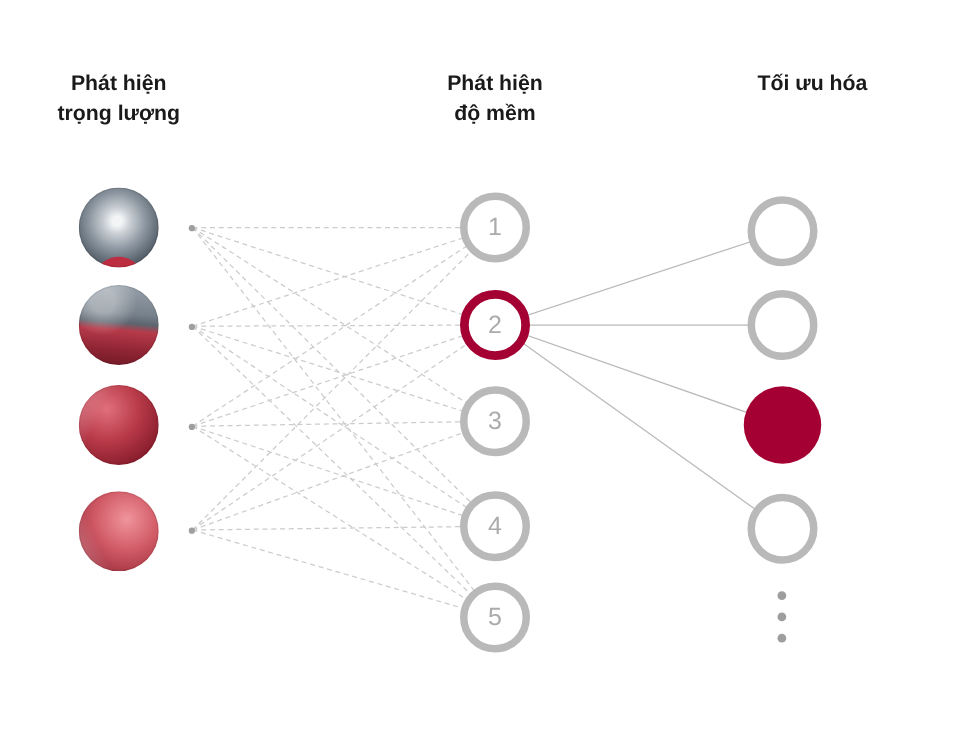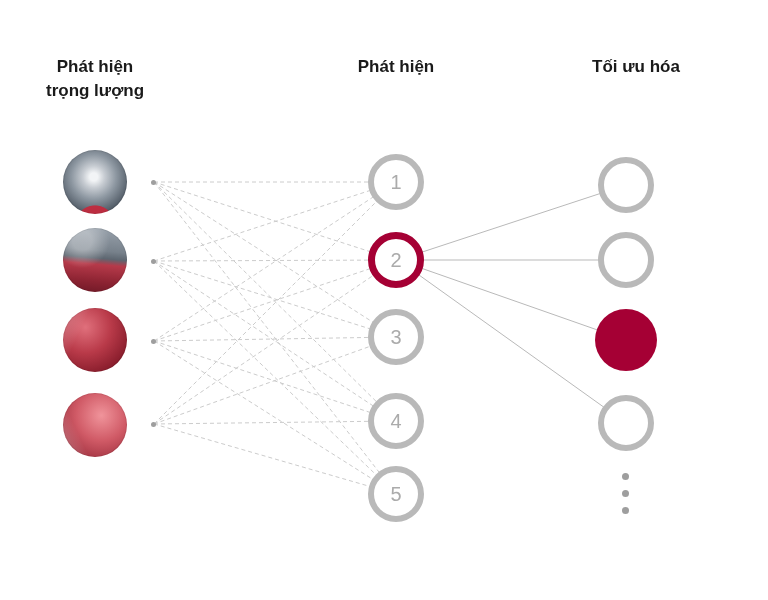--- a/index.html
+++ b/index.html
@@ -23,21 +23,21 @@
     position:relative;width:680px;height:600px;background:var(--background);
   }
   .wires{position:absolute;left:0;top:0;z-index:0;pointer-events:none;}
   .col-title{
     position:absolute;top:55px;width:200px;text-align:center;
     font-size:17px;font-weight:bold;color:var(--heading);line-height:24px;z-index:2;
   }
   .col-title span{display:block;}
   .title-weight{left:-5px;}
   .title-softness{left:296px;}
-  .title-optimize{left:536px;}
+  .title-optimize{left:550px;}
 
   .photo{
     position:absolute;width:64px;height:64px;border-radius:50%;z-index:1;
     box-shadow:inset 0 0 0 1px rgba(0,0,0,.08);
   }
   .photo.p1{left:63px;top:150px;
     background:
       radial-gradient(circle at 50% 118%, rgba(193,42,62,.95) 0 24%, rgba(193,42,62,0) 25%),
       radial-gradient(circle at 48% 42%, #f2f4f6 0 8%, #c7ccd2 22%, #8d97a1 45%, #545e69 72%, #2c343d 100%);
   }
@@ -114,20 +114,21 @@
       <line x1="398" y1="260" x2="626" y2="423"></line>
     </g>
   </svg>
 
   <div class="col-title title-weight">
     <span>Phát hiện</span>
     <span>trọng lượng</span>
   </div>
   <div class="col-title title-softness">
     <span>Phát hiện</span>
+    <span>độ mềm</span>
   </div>
   <div class="col-title title-optimize">
     <span>Tối ưu hóa</span>
   </div>
 
   <div class="photo p1"></div>
   <div class="photo p2"></div>
   <div class="photo p3"></div>
   <div class="photo p4"></div>
 

